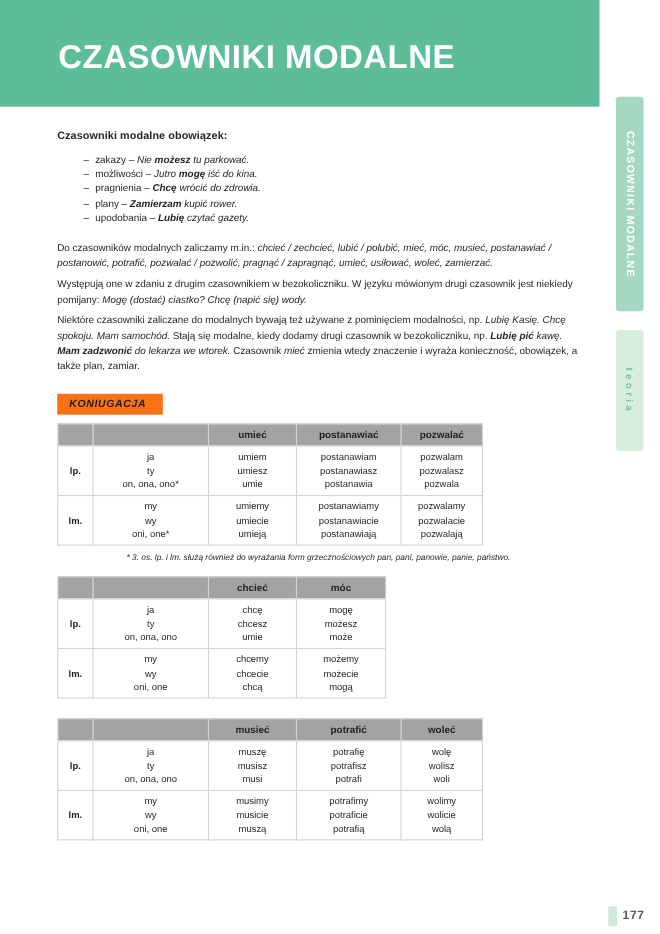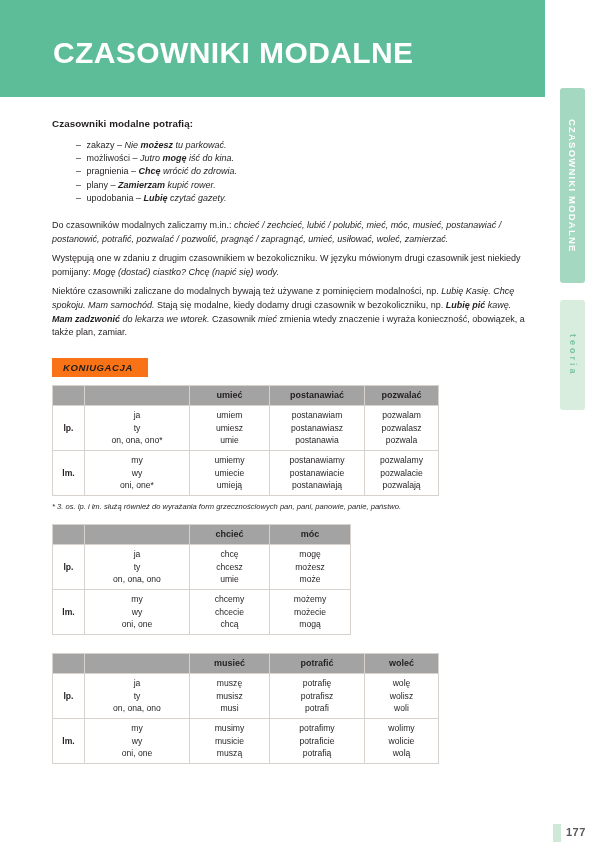--- a/index.html
+++ b/index.html
@@ -141,20 +141,21 @@
     width: 32px;
   }
   td.pron-col { width: 105px; }
   .cell-lines span { display: block; }
 
   .footnote {
     font-size: 7.6px;
     line-height: 11px;
     margin: 5px 0 12px 0;
     font-style: italic;
+    text-align: center;
   }
 
   
   .footer-bar {
     position: absolute;
     left: 553px; top: 824px;
     width: 8px; height: 18px;
     background: #cfe8d8;
   }
   .page-num {
@@ -176,21 +177,21 @@
 
   <div class="side-tab tab-chapter">
     <span>CZASOWNIKI MODALNE</span>
   </div>
   <div class="side-tab tab-section">
     <span>teoria</span>
   </div>
 
   <div class="content">
 
-    <p class="lead-heading">Czasowniki modalne potrafią:</p>
+    <p class="lead-heading">Czasowniki modalne obowiązek:</p>
 
     <ul class="bullets" id="bullet-list">
         <li><span class="dash">–</span><span> zakazy – </span><i>Nie </i><b>możesz</b><i> tu parkować.</i></li>
         <li><span class="dash">–</span><span> możliwości – </span><i>Jutro </i><b>mogę</b><i> iść do kina.</i></li>
         <li><span class="dash">–</span><span> pragnienia – </span><b>Chcę</b><i> wrócić do zdrowia.</i></li>
         <li><span class="dash">–</span><span> plany – </span><b>Zamierzam</b><i> kupić rower.</i></li>
         <li><span class="dash">–</span><span> upodobania – </span><b>Lubię</b><i> czytać gazety.</i></li>
       </ul>
 
     <p class="para" id="para1"><span>Do czasowników modalnych zaliczamy m.in.: </span><i>chcieć / zechcieć, lubić / polubić, mieć, móc, musieć, postanawiać / postanowić, potrafić, pozwalać / pozwolić, pragnąć / zapragnąć, umieć, usiłować, woleć, zamierzać.</i></p>

